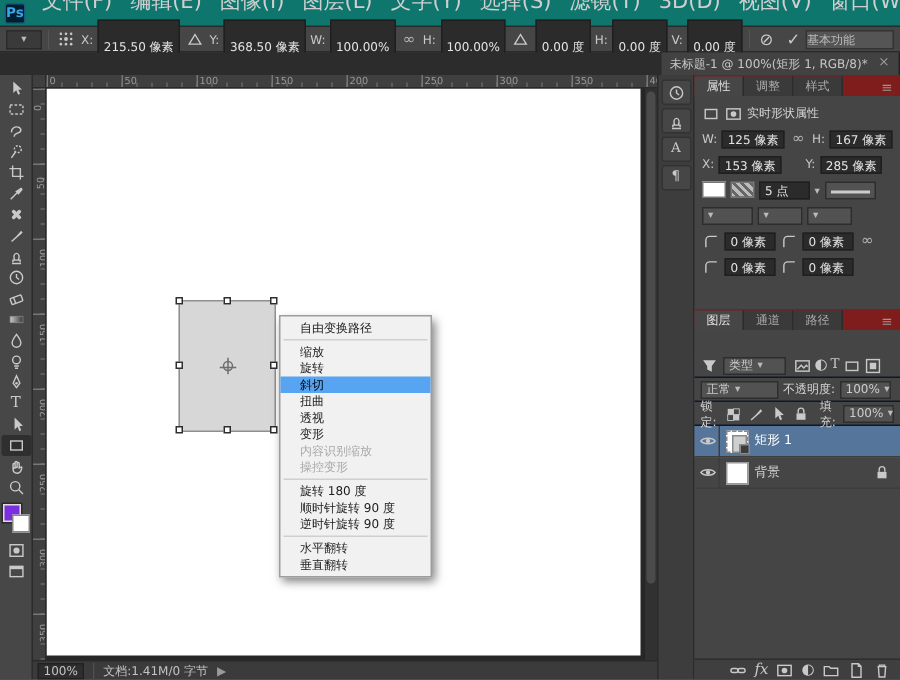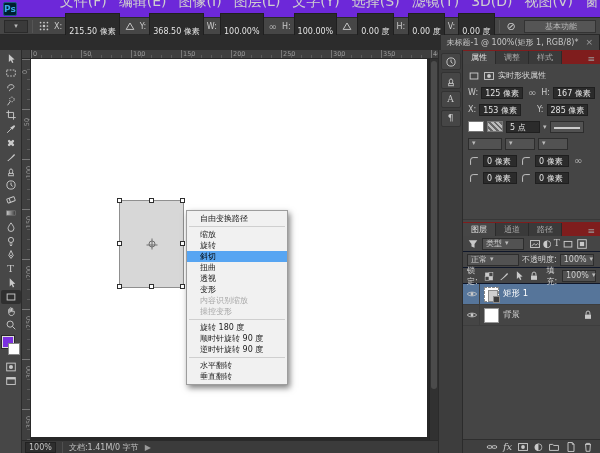--- a/index.html
+++ b/index.html
@@ -7,43 +7,43 @@
   #app{
     position:relative; width:600px; height:453px; overflow:hidden;
     background:#3a3a3a; font-family:"DejaVu Sans",sans-serif; color:#d4d4d4;
     font-size:9px; user-select:none;
   }
   .icn{ display:inline-flex; align-items:center; justify-content:center; line-height:1; }
   .icn svg{ display:block; }
   .tglyph{ font-size:10px; color:#c9c9c9; font-style:italic; font-family:"DejaVu Serif",serif; }
 
   
-  #menubar{ position:absolute; left:0; top:0; right:0; height:18px; background:#6d28d9;
-    border-bottom:1px solid #2a2a2a; display:flex; align-items:center;gap:32px; }
+  #menubar{ position:absolute; left:0; top:0; right:0; height:18px; background:#0f766e;
+    border-bottom:1px solid #2a2a2a; display:flex; align-items:center; }
   #ps-logo{ width:21px; height:14px; margin:0 5px 0 3px; background:#00202f; color:#39a6e8;
     font-size:9px; font-weight:bold; display:flex; align-items:center; justify-content:center;
     border:1px solid #1a5a80; border-radius:2px; }
   .menu-item{ padding:0 6px; height:34px; line-height:18px; color:#cfcfcf; font-size:14px; white-space:nowrap; }
   #win-controls{ margin-left:auto; display:flex; }
   .win-btn{ width:22px; height:13px; margin:0 1px; background:#4a4a4a; border:1px solid #2c2c2c;
     color:#bdbdbd; font-size:8px; display:flex; align-items:center; justify-content:center; }
 
   
   #optionsbar{ position:absolute; left:0; top:18px; right:0; height:17px; background:#464646;
     border-bottom:1px solid #2a2a2a; display:flex; align-items:center; gap:3px; padding:0 4px; font-size:8px; }
   .ob-label{ color:#c9c9c9; }
   .ob-field{ background:#2b2b2b; border:1px solid #1f1f1f; height:12px; line-height:11px;
     padding:12px 3px; color:#e3e3e3; white-space:nowrap; }
   .ob-sep{ width:1px; height:13px; background:#2d2d2d; border-right:1px solid #555; margin:0 1px; }
   #preset-box{ width:24px; height:13px; background:#3a3a3a; border:1px solid #2a2a2a;
     display:flex; align-items:center; justify-content:center; gap:1px; color:#999; }
   .ob-icn{ width:14px; height:14px; }
   #ob-cancel,#ob-commit{ width:15px; font-size:11px; color:#c9c9c9; text-align:center; }
-  #workspace-box{ position:absolute; right:4px; top:2px; width:72px; height:13px; background:#555;
-    border:1px solid #333; color:#bbb; font-size:8px; line-height:12px; padding:0 20px; white-space:nowrap; overflow:hidden; }
+  #workspace-box{ position:absolute; right:4px; top:2px; width:59px; height:13px; background:#555;
+    border:1px solid #333; color:#bbb; font-size:8px; line-height:12px; padding:0 0; white-space:nowrap; overflow:hidden; }
 
   
   #tabbar{ position:absolute; left:0; top:35px; right:0; height:15px; background:#2c2c2c; display:flex;justify-content:flex-end; }
   #doc-tab{ background:#424242; color:#c6c6c6; font-size:8px; height:15px; line-height:15px;
     padding:0 6px; display:flex; align-items:center; gap:7px; border-right:1px solid #232323; white-space:nowrap; }
   #doc-tab .close{ color:#9a9a9a; font-size:9px; }
 
   
   #toolbar{ position:absolute; left:0; top:50px; width:22px; bottom:0; background:#474747;
     border-right:1px solid #2b2b2b; display:flex; flex-direction:column; align-items:center; padding-top:2px; }
@@ -581,21 +581,21 @@
             <svg viewBox="0 0 14 14" width="12" height="12" fill="none" stroke="#c9c9c9" stroke-width="1.1">
               <path d="M3 11.5 V6 A3 3 0 0 1 6 3 H11.5"></path>
             </svg>
           </span>
           <span class="pfield" style="min-width: 34px;">0 像素</span>
         </div>
     </div>
 
     <div id="props-gap"></div>
 
-    <div class="ptabs" id="layers-tabs" style="top:172px">
+    <div class="ptabs" id="layers-tabs" style="top:156px">
         <span class="ptab active">图层</span>
         <span class="ptab">通道</span>
         <span class="ptab">路径</span>
         <span class="ptab-menu"><span class="icn">
             <span style="color:#999">≡</span>
           </span></span>
       </div>
 
     <div id="layers-body">
       <div class="lrow" id="filter-row">

